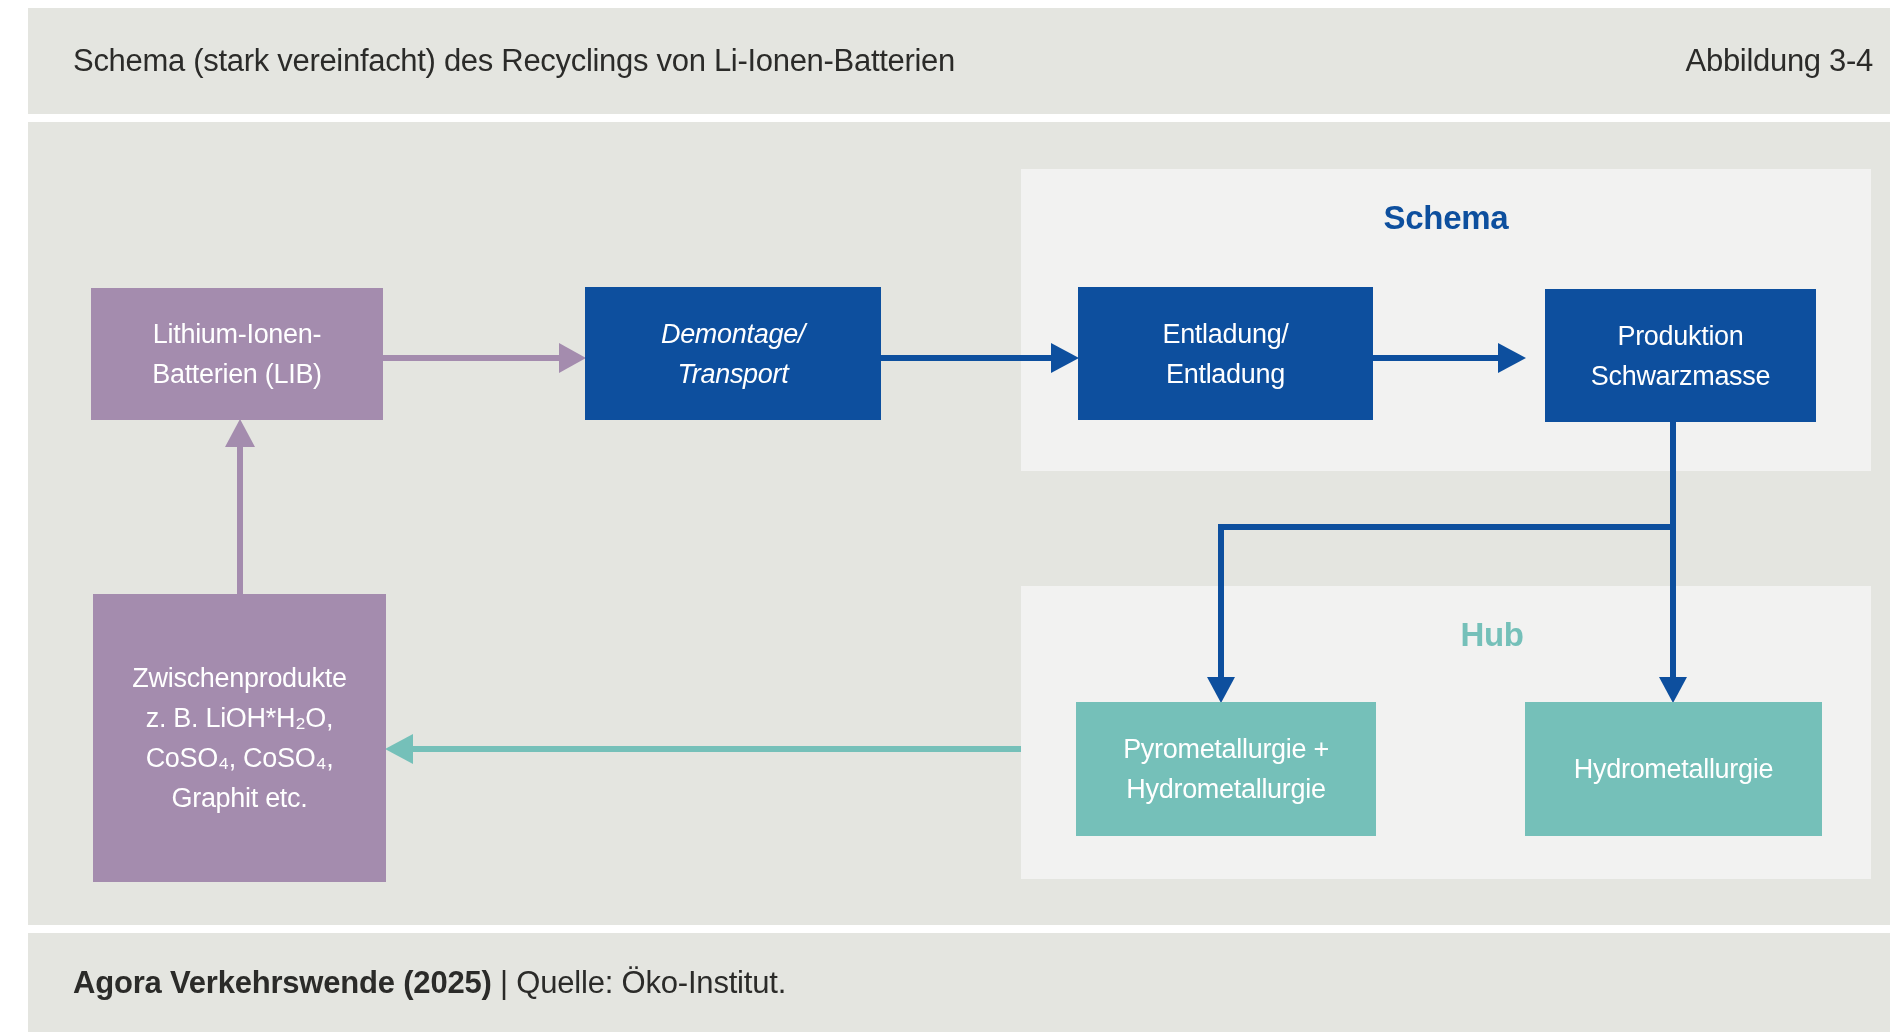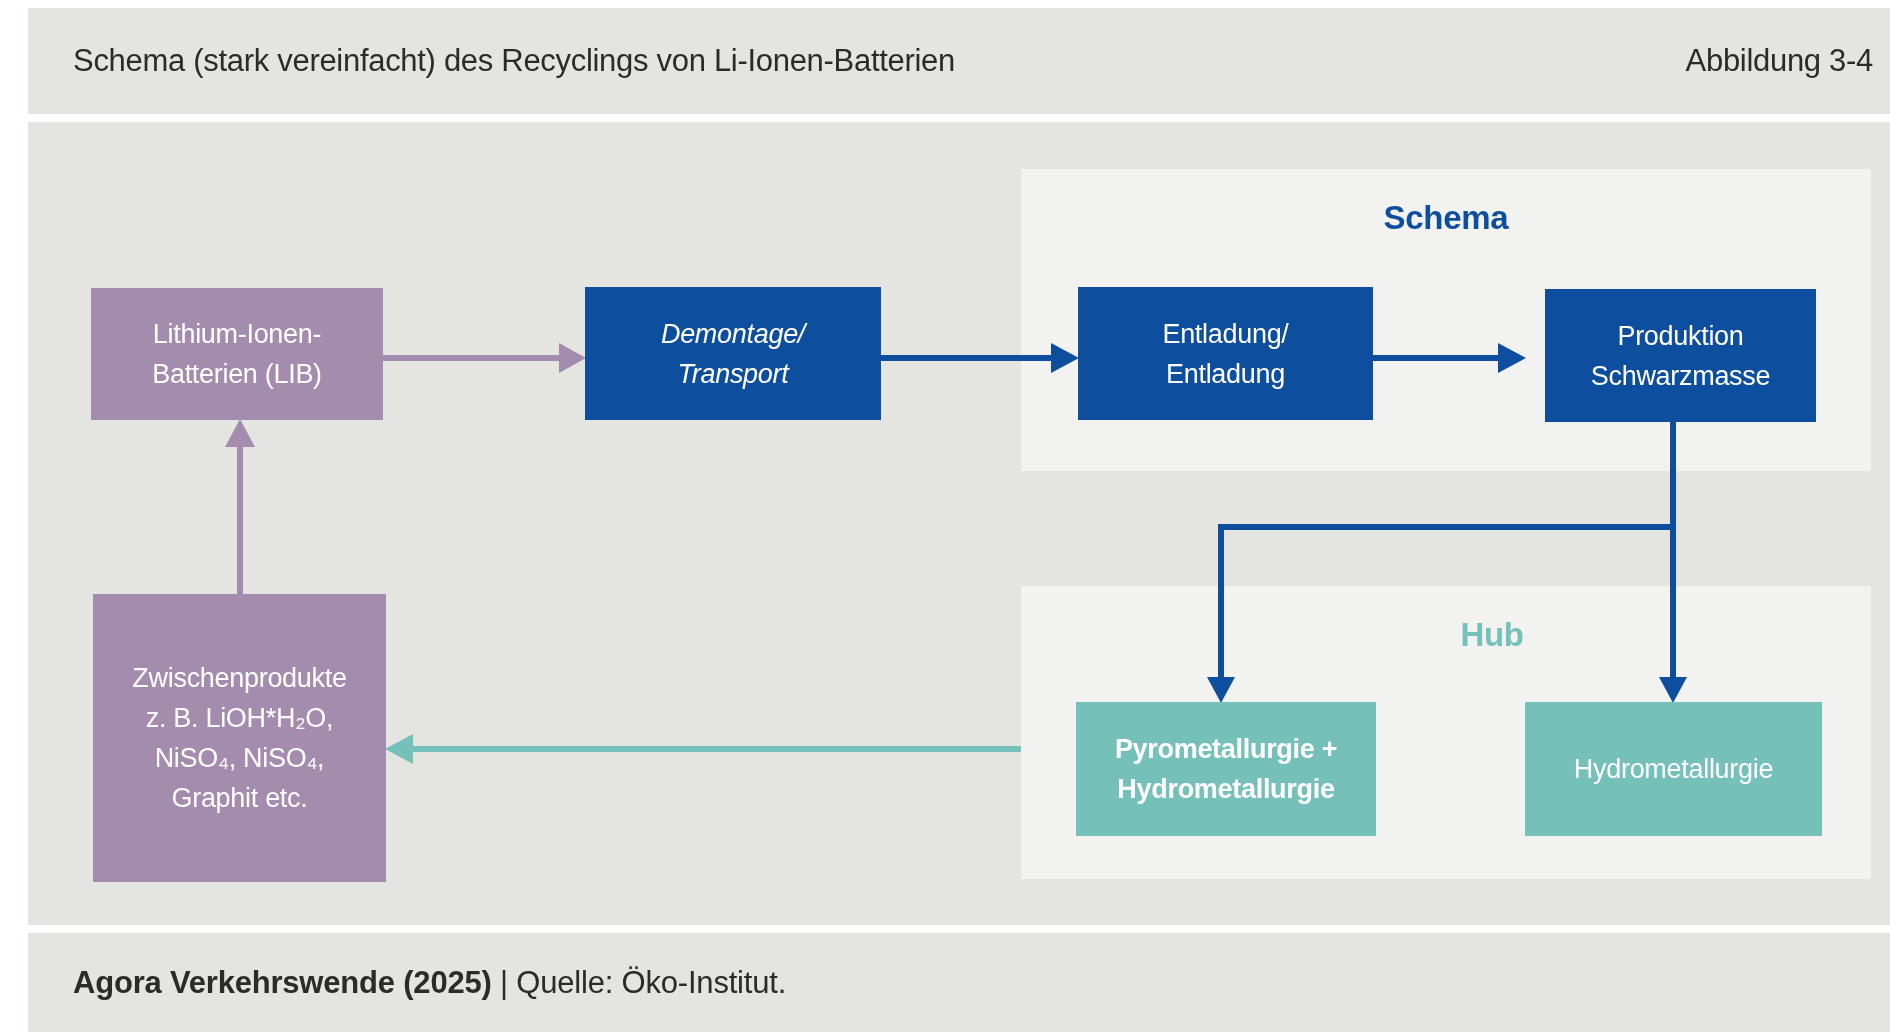--- a/index.html
+++ b/index.html
@@ -63,21 +63,21 @@
     text-align: right;
   }
   .node.purple { background: var(--purple, #a48cae); }
   .node.blue   { background: var(--blue, #0d4f9e); }
   .node.teal   { background: var(--teal, #75c0b9); }
 
   .node-lib        { left: 63px;   top: 288px; width: 292px; height: 132px; }
   .node-demontage  { left: 557px;  top: 287px; width: 296px; height: 133px; font-style: italic; }
   .node-entladung  { left: 1050px; top: 287px; width: 295px; height: 133px; }
   .node-produktion { left: 1517px; top: 289px; width: 271px; height: 133px; }
-  .node-pyro       { left: 1048px; top: 702px; width: 300px; height: 134px; font-weight: bold; }
+  .node-pyro       { left: 1048px; top: 702px; width: 300px; height: 134px; }
   .node-hydro      { left: 1497px; top: 702px; width: 297px; height: 134px; }
   .node-zwischen   { left: 65px;   top: 594px; width: 293px; height: 288px; }
 
   .arrow-overlay {
     position: absolute;
     inset: 0;
     pointer-events: none;
   }
   .stroke-blue   { stroke: var(--blue, #0d4f9e);   stroke-width: 6; fill: none; }
   .stroke-purple { stroke: var(--purple, #a48cae); stroke-width: 6; fill: none; }
@@ -175,21 +175,21 @@
     <div>Hydrometallurgie</div>
   </div>
 
   <div class="node teal node-hydro">
     <div>Hydrometallurgie</div>
   </div>
 
   <div class="node purple node-zwischen">
     <div>Zwischenprodukte</div>
     <div>z.&nbsp;B. LiOH*H₂O,</div>
-    <div>NiSO₄, NiSO₄,</div>
+    <div>CoSO₄, CoSO₄,</div>
     <div>Graphit etc.</div>
   </div>
 
   <div class="band footer">
     <div class="footer-inner">
       <span class="footer-bold">Agora Verkehrswende (2025) </span>
       <span>| Quelle: Öko-Institut.</span>
     </div>
   </div>
 

